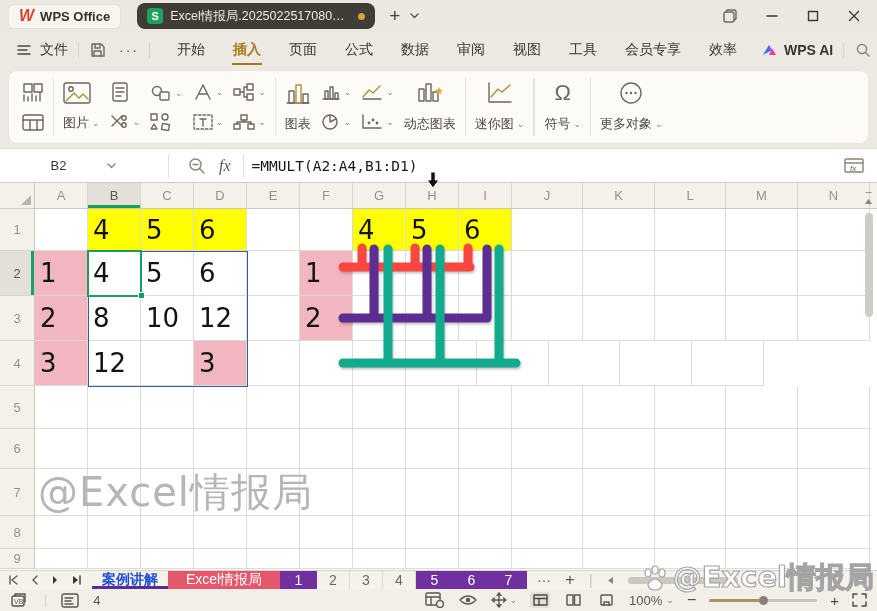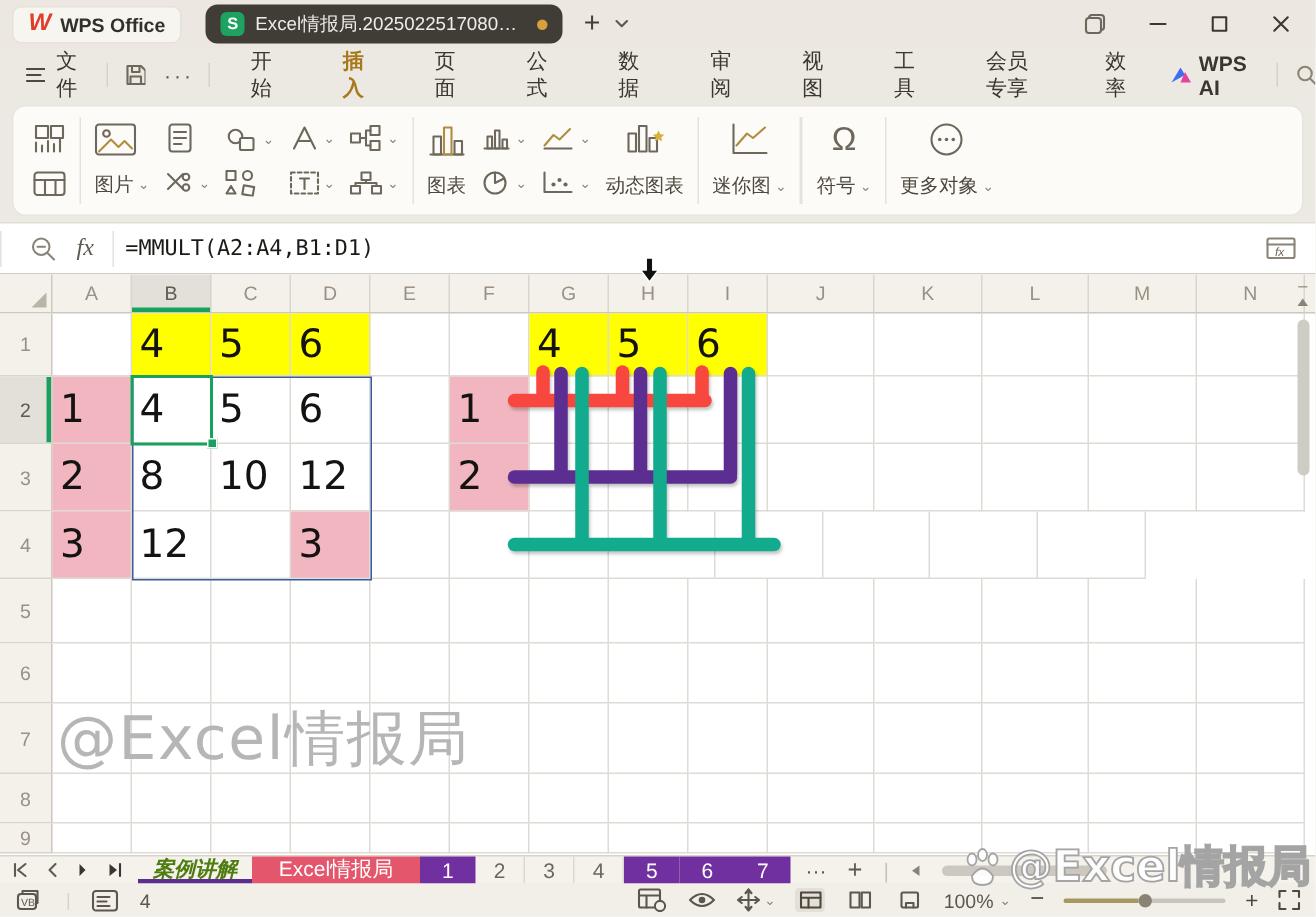--- a/index.html
+++ b/index.html
@@ -16,21 +16,21 @@
   .doctab { margin-left:16px; height:26px; width:238px; background:#403c36; border-radius:8px; display:flex; align-items:center; padding:0 10px; gap:7px; }
   .doctab .s { width:16px; height:16px; border-radius:4px; background:#1fa15f; color:#fff; font-size:11px; font-weight:700; display:flex; align-items:center; justify-content:center; flex:none; }
   .doctab .t { color:#efece7; font-size:12.5px; white-space:nowrap; overflow:hidden; text-overflow:ellipsis; flex:1; }
   .doctab .dot { width:7px; height:7px; border-radius:50%; background:#d8a03c; flex:none; }
   .newtab { margin-left:14px; font-size:19px; color:#474238; }
   .winbtns { margin-left:auto; margin-right:16px; display:flex; gap:27px; align-items:center; }
 
   
   #menubar { position:absolute; top:32px; left:0; right:0; height:36px; display:flex; align-items:center; font-size:14px; }
   .vdiv { width:1px; height:16px; background:#d6d2ca; margin:0 10px; }
-  #menu-tabs { display:flex; gap:41px; margin-left:16px; }
+  #menu-tabs { display:flex; gap:26px; margin-left:16px; }
   .menu-tab { padding:6px 1px; cursor:default; }
   .menu-tab.active { color:var(--active-menu-gold); font-weight:700; border-bottom:2px solid var(--active-menu-gold); padding-bottom:4px; }
   .sharebtn { background:#3d3831; color:var(--share-amber); height:25px; border-radius:13px; padding:0 12px; display:flex; gap:6px; align-items:center; font-size:13px; margin-right:12px; }
 
   
   #ribbon { position:absolute; top:68px; left:0; right:0; height:80px; }
   #ribbon .panel { position:absolute; left:8px; right:8px; top:2px; bottom:4px; background:#fcfbf8; border:1px solid #e8e5de; border-radius:9px; display:flex; align-items:center; padding:0 4px; }
   .rgroup { display:flex; align-items:center; gap:10px; padding:0 9px; }
   .gdiv { width:1px; height:58px; background:#e6e3dc; }
   .lblrow { display:flex; align-items:center; gap:3px; font-size:13px; color:#4e483f; }
@@ -63,21 +63,21 @@
   #connectors { position:absolute; left:0; top:0; pointer-events:none; filter:drop-shadow(1px 2px 1px rgba(0,0,0,.22)); }
   #grid-watermark { position:absolute; left:38px; top:282px; font-size:40px; color:#b6b6b6; letter-spacing:1px; font-family:"DejaVu Sans",sans-serif; }
   #vscroll { position:absolute; right:0; top:2px; width:17px; height:382px; display:flex; flex-direction:column; align-items:center; }
   #vscroll .mini { color:#8a8376; font-size:11px; line-height:13px; }
   #vscroll .thumb { width:8px; height:104px; border-radius:4px; background:#cfccc5; margin-top:8px; }
 
   
   #tabbar { position:absolute; top:570px; left:0; right:0; height:19px; background:#f5f2ec; border-top:1px solid #d8d4cc; display:flex; align-items:stretch; font-size:14px; }
   .tnav { display:flex; align-items:center; gap:12px; padding:0 10px 0 8px; }
   .s-tab { padding:0 10px; display:flex; align-items:center; justify-content:center; color:#6d665c; white-space:nowrap; cursor:default; }
-  .s-tab.active { color:#4d7c0f; font-weight:700; box-shadow:inset 0 -3px 0 #5b2d91;font-style:italic; }
+  .s-tab.active { color:#1d4ed8; font-weight:700; box-shadow:inset 0 -3px 0 #5b2d91; }
   .s-tab.red { background:var(--tab-red); color:#fff; min-width:112px; }
   .s-tab.purple { background:var(--tab-purple); color:#fff; min-width:37px; }
   .s-tab.plain { min-width:33px; border-right:1px solid #ddd9d1; }
   .tab-extra { display:flex; align-items:center; gap:14px; margin-left:10px; color:#5f594f; }
   .hthumb { width:110px; height:7px; border-radius:4px; background:#ccc8c0; margin-left:14px; align-self:center; }
 
   
   #statusbar { position:absolute; top:589px; left:0; right:0; height:22px; background:#f2efe8; display:flex; align-items:center; font-size:12px; color:#5c564c; padding:0 10px; }
   .sb-left { display:flex; align-items:center; gap:14px; }
   .sb-right { margin-left:auto; display:flex; align-items:center; gap:13px; }
@@ -350,20 +350,26 @@
       <div class="lblrow">
             <span>更多对象</span>
             <span class="chev">⌄</span>
           </div>
     </div>
   </div>
  </div>
 </div>
 
 <div id="formulabar">
+  <div class="namebox">
+    <span>B2</span>
+    <svg width="11" height="8">
+        <polyline class="ico" points="2,2 5.5,5.5 9,2" style="stroke:#8a8376"></polyline>
+      </svg>
+  </div>
   <div class="fbar-div"></div>
   <svg width="20" height="20" style="margin-left:18px">
       <circle class="ico" cx="8.5" cy="8.5" r="5.5" style="stroke:#8a8376"></circle>
       <line class="ico" x1="6" y1="8.5" x2="11" y2="8.5" style="stroke:#8a8376"></line>
       <line class="ico" x1="12.8" y1="12.8" x2="17" y2="17" style="stroke:#8a8376"></line>
     </svg>
   <span class="fx">fx</span>
   <div class="fbar-div"></div>
   <span class="formula">=MMULT(A2:A4,B1:D1)</span>
   <svg width="22" height="18" style="margin-left:auto;margin-right:12px">

